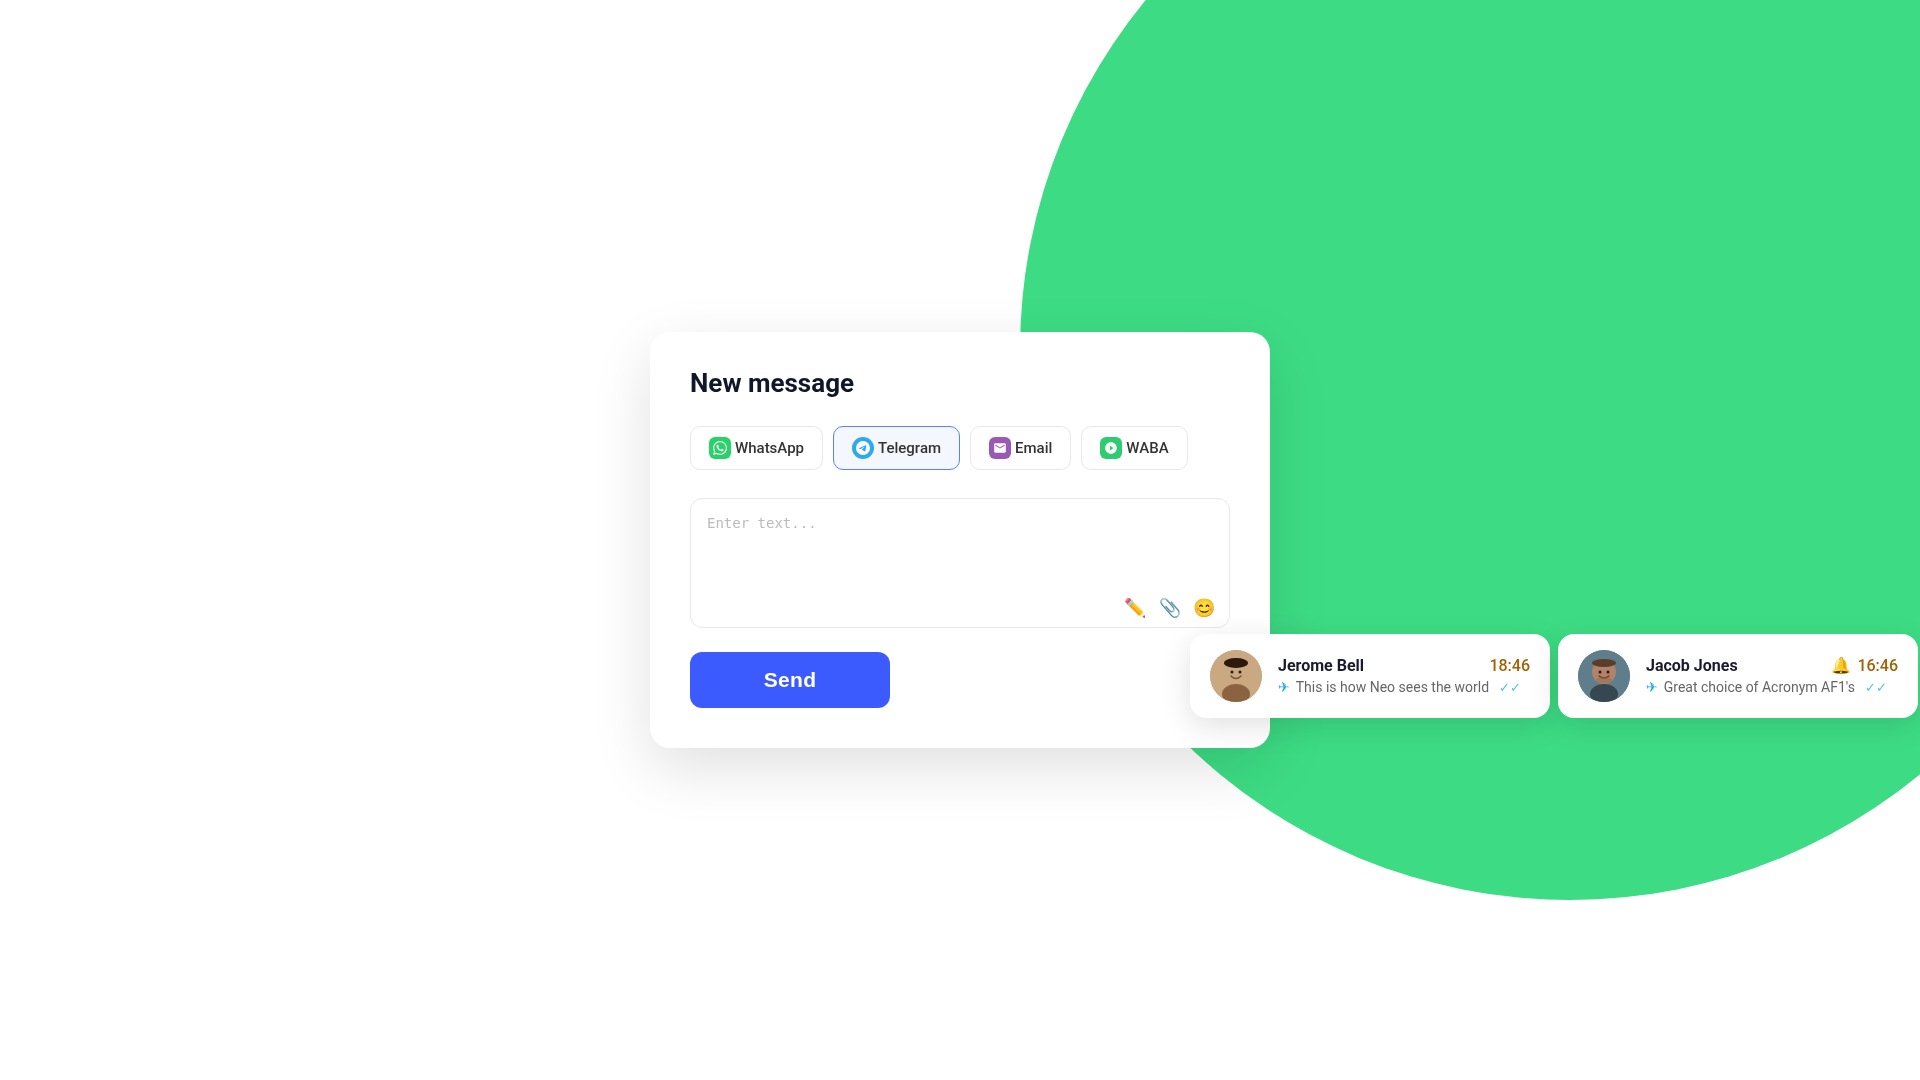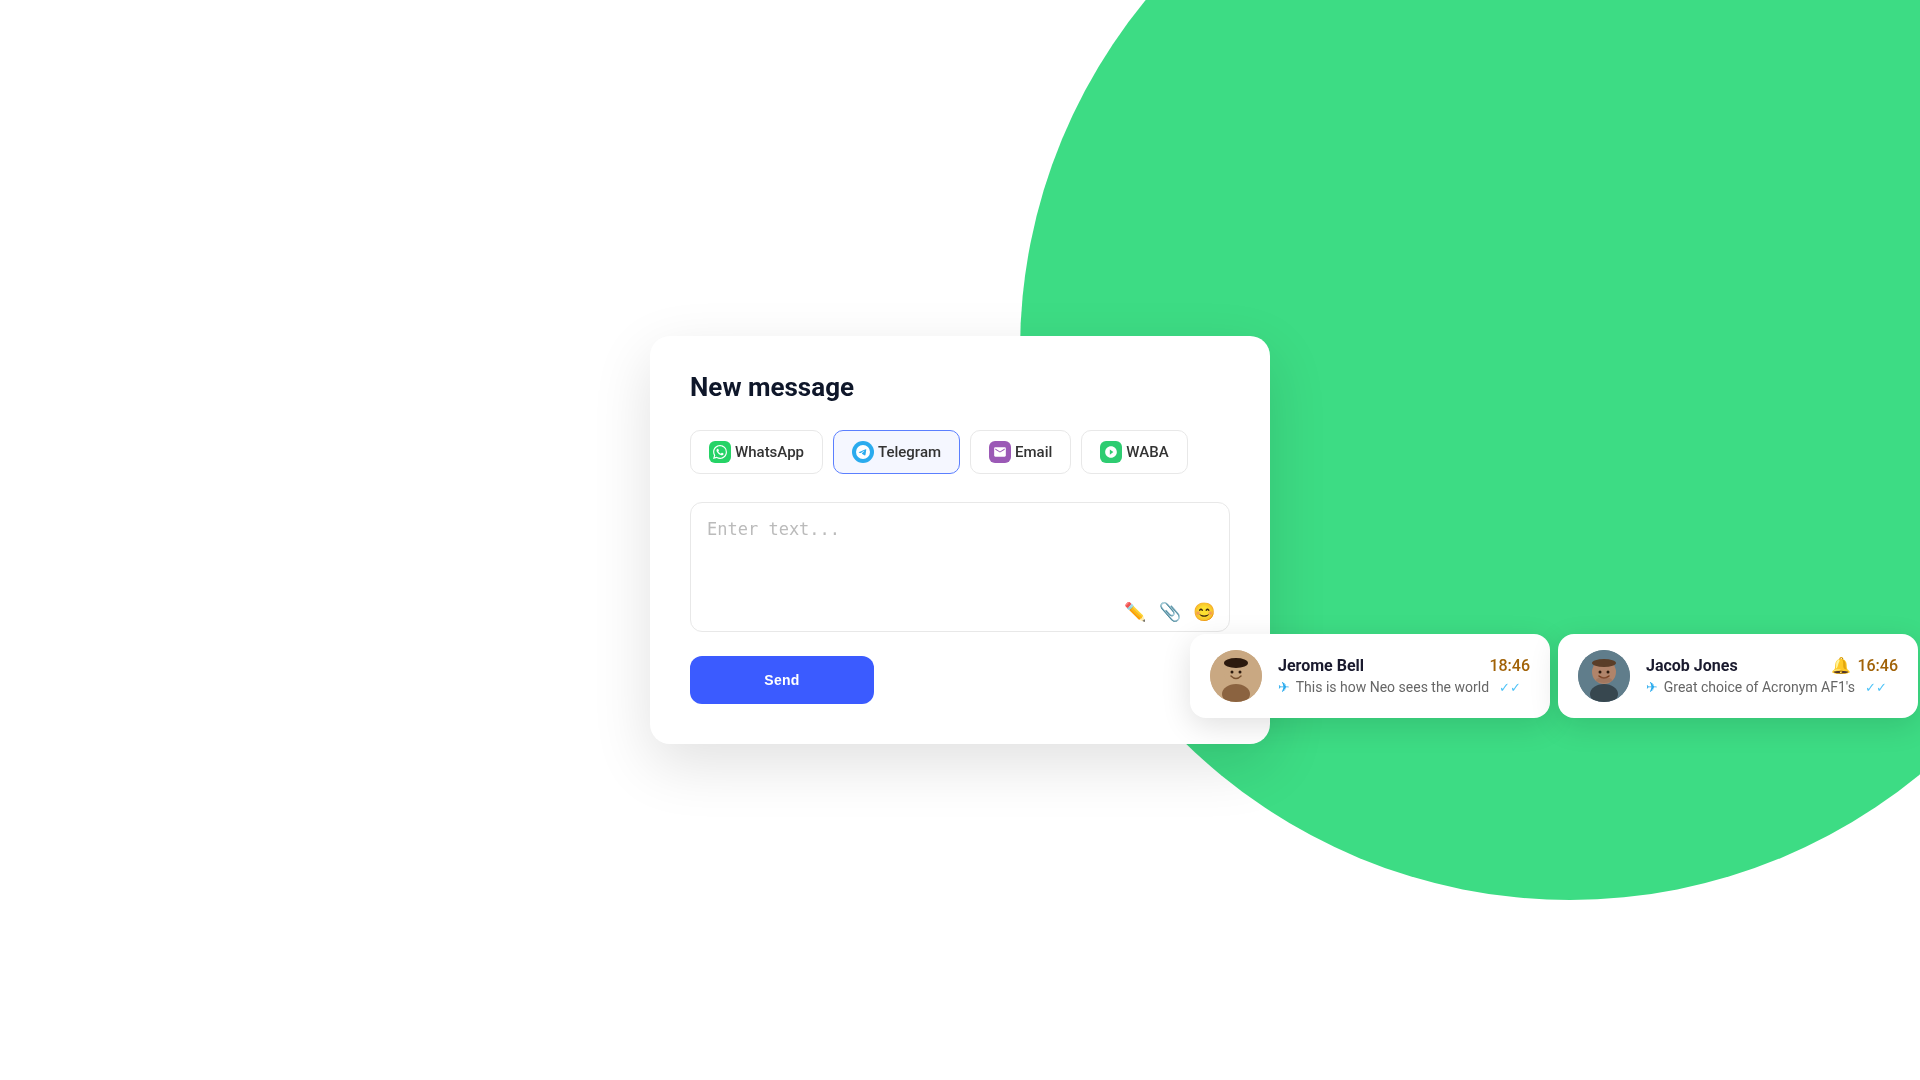--- a/index.html
+++ b/index.html
@@ -163,21 +163,21 @@
       position: relative;
       margin-bottom: 20px;
     }
 
     .message-textarea {
       width: 100%;
       height: 130px;
       padding: 16px 16px 50px 16px;
       border: 1.5px solid #e8e8e8;
       border-radius: 12px;
-      font-size: 17px;
+      font-size: 14px;
       color: #333;
       resize: none;
       outline: none;
       background: #fff;
     }
 
     .message-textarea::placeholder { color: #bbb; }
 
     .textarea-icons {
       position: absolute;
@@ -189,27 +189,27 @@
     }
 
     .textarea-icon {
       color: #ccc;
       font-size: 18px;
       cursor: pointer;
     }
 
     
     .send-button {
-      width: 184px;
+      width: 200px;
       padding: 16px;
       background: #3B5BFF;
       color: white;
       border: none;
       border-radius: 12px;
-      font-size: 14px;
+      font-size: 21px;
       font-weight: 600;
       cursor: pointer;
       letter-spacing: 0.3px;
     }
 
     
     .notifications {
       position: absolute;
       left: 500px;
       top: 380px;

